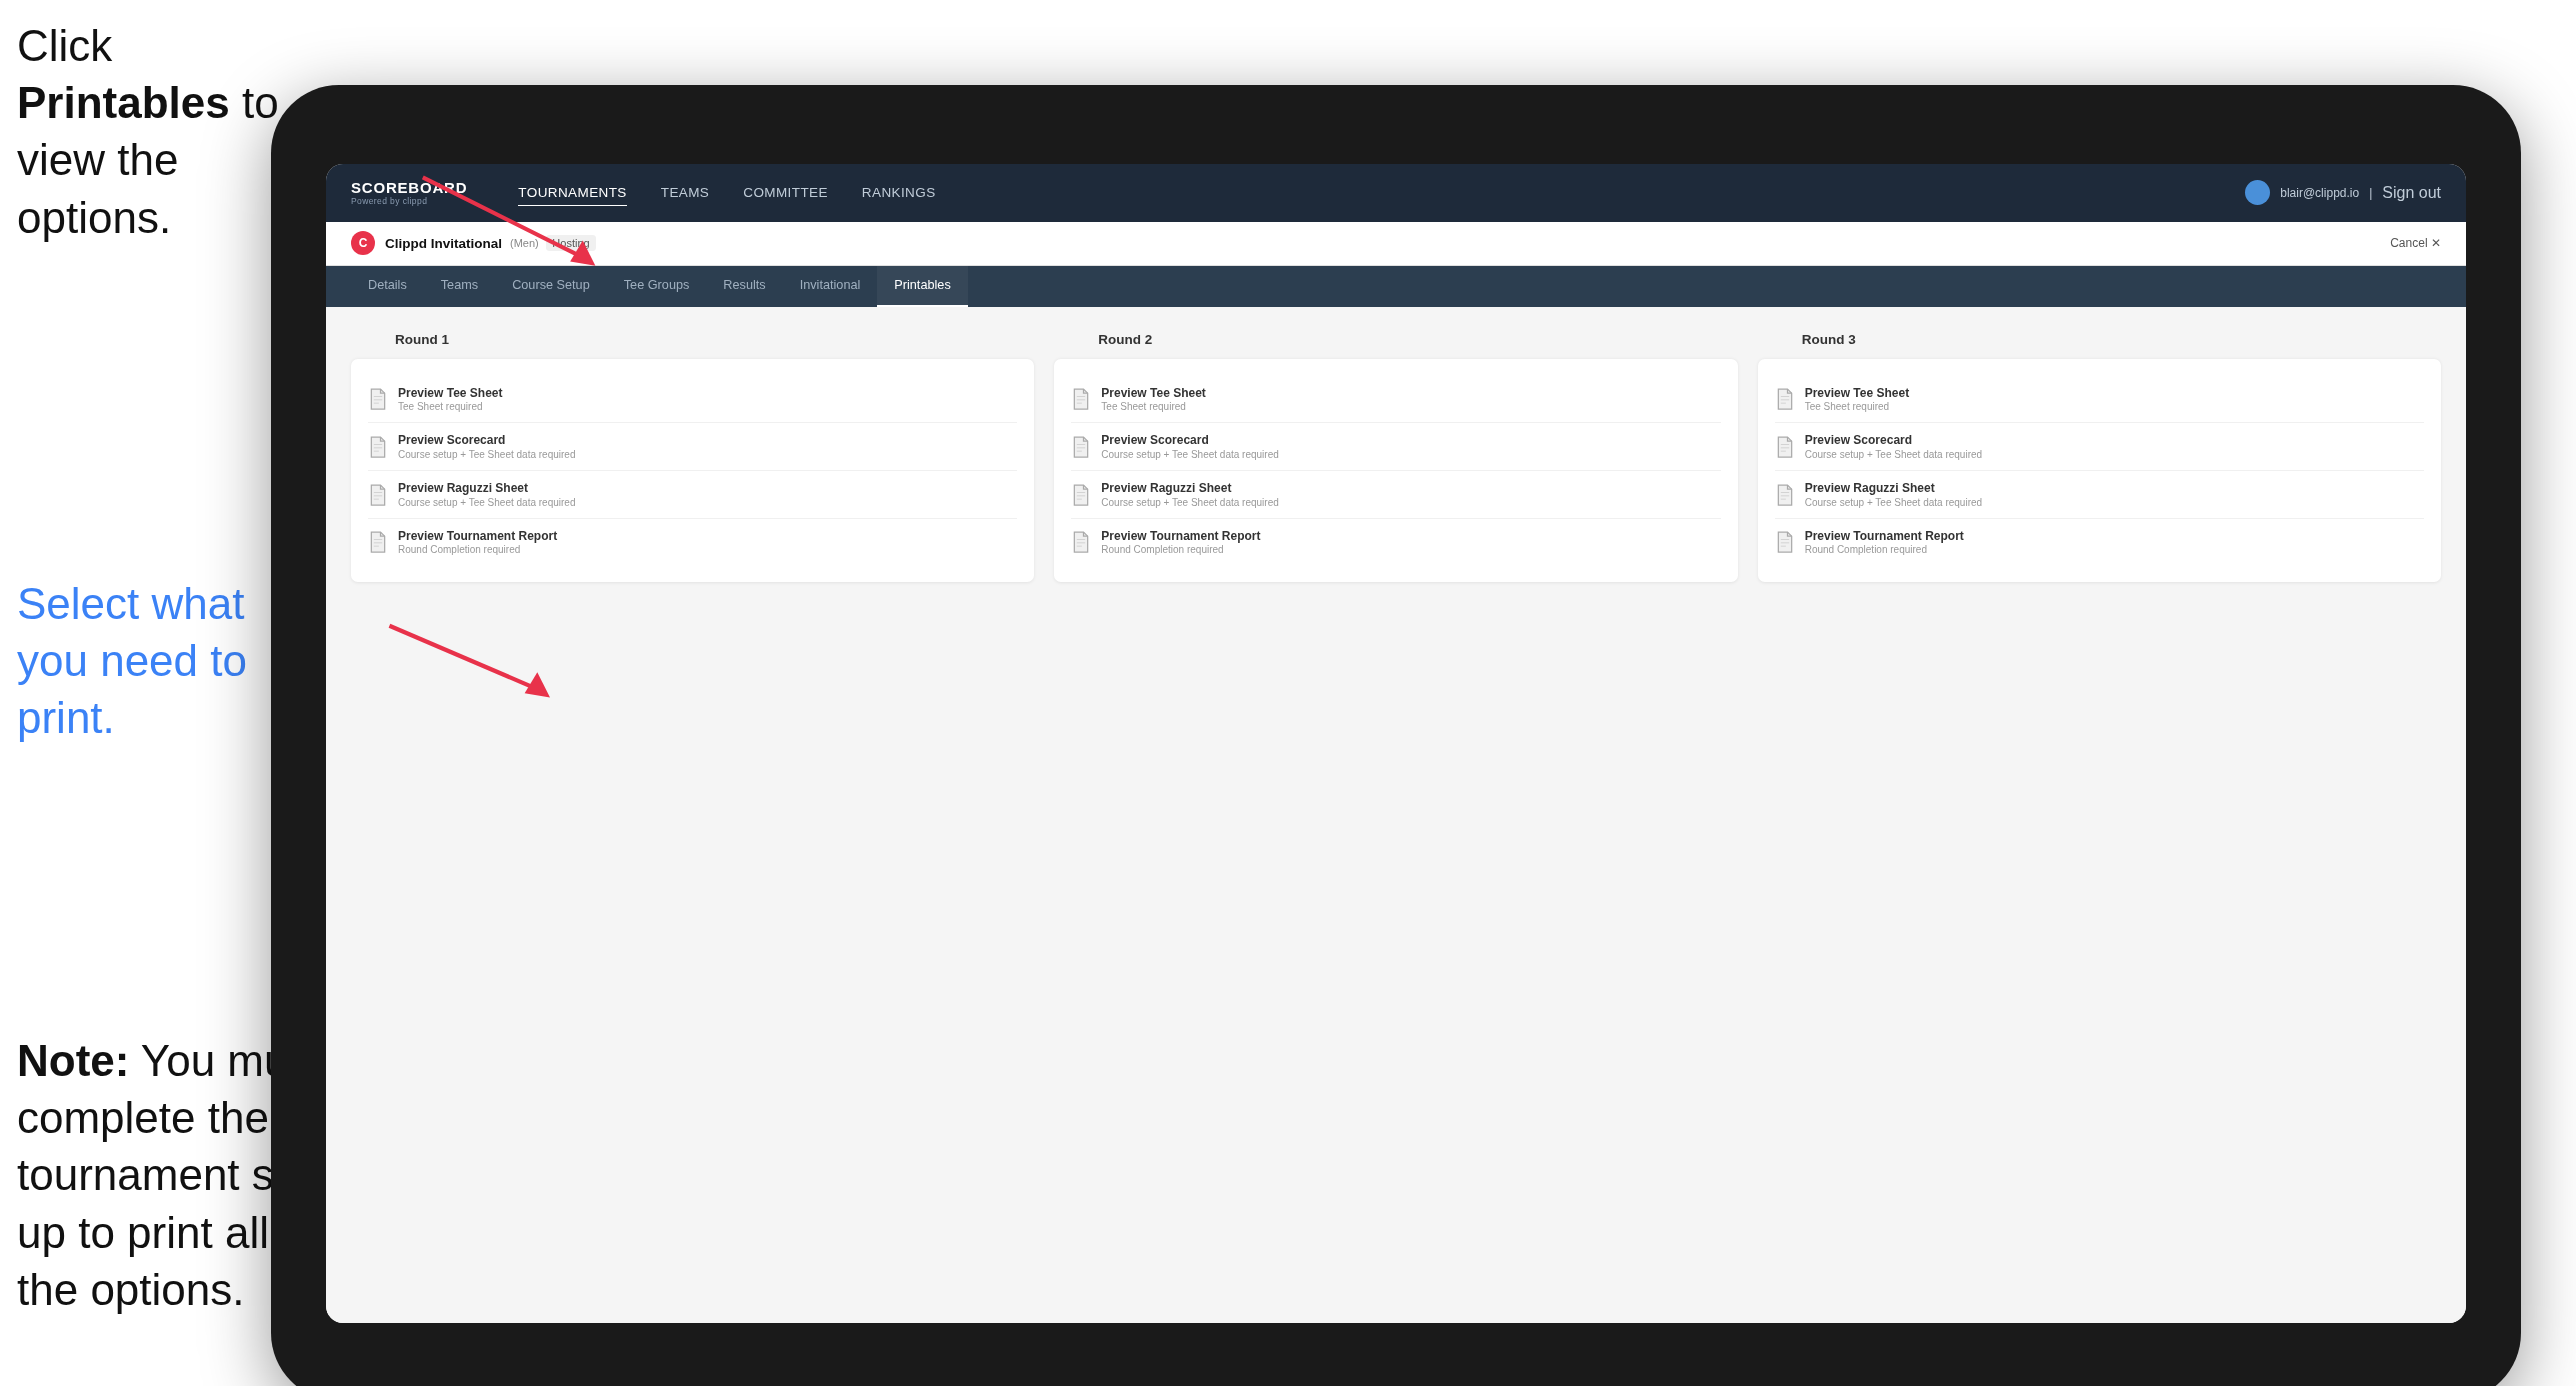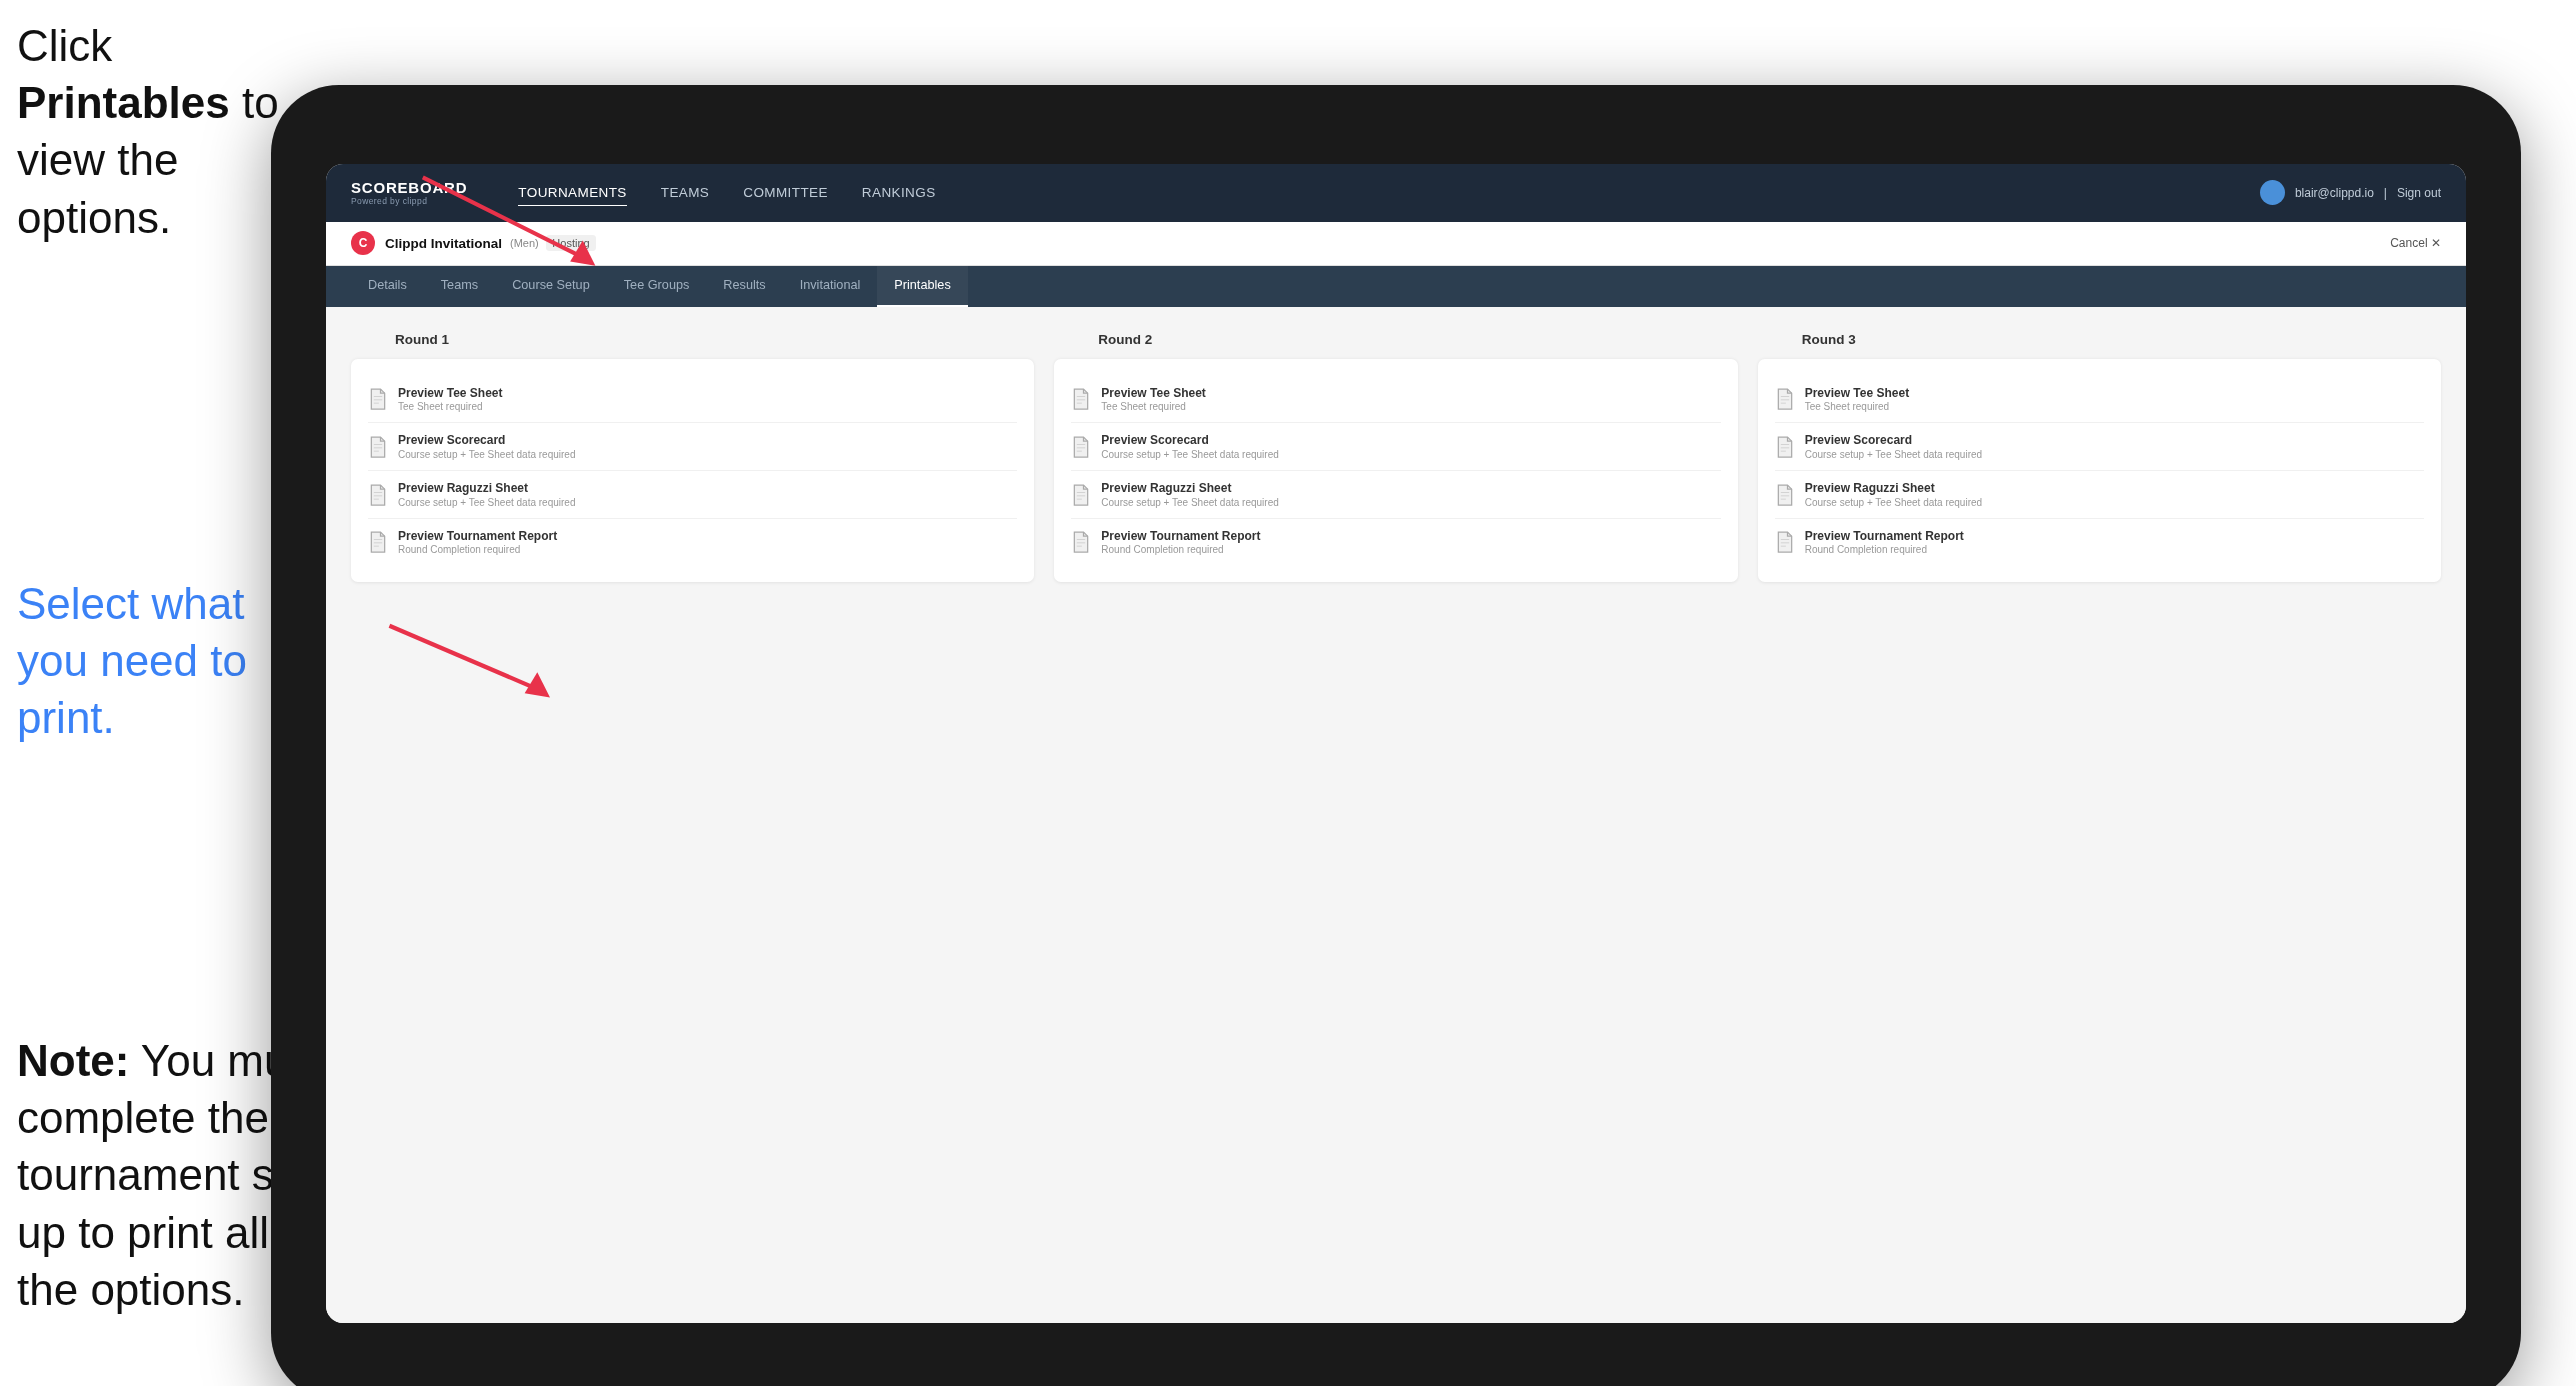--- a/index.html
+++ b/index.html
@@ -122,21 +122,21 @@
       height: 25px;
       background: #4a90d9;
       border-radius: 50%;
     }
     .user-text {
       color: #c0ccd8;
       font-size: 12px;
     }
     .sign-out {
       color: #c0ccd8;
-      font-size: 12px;
+      font-size: 16px;
       cursor: pointer;
     }
 
     
     .tournament-bar {
       background: #ffffff;
       height: 44px;
       display: flex;
       align-items: center;
       padding: 0 25px;

